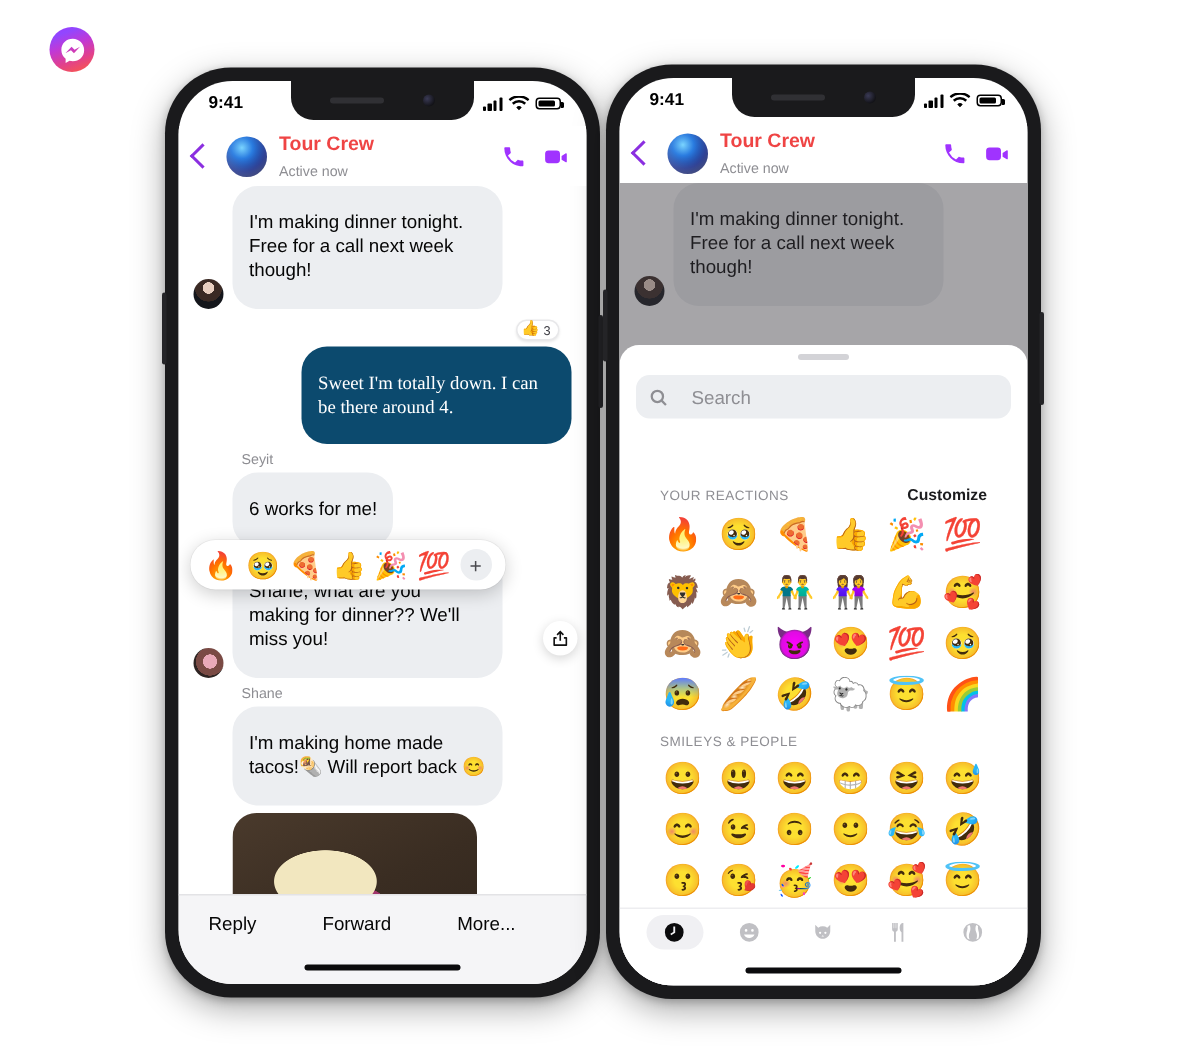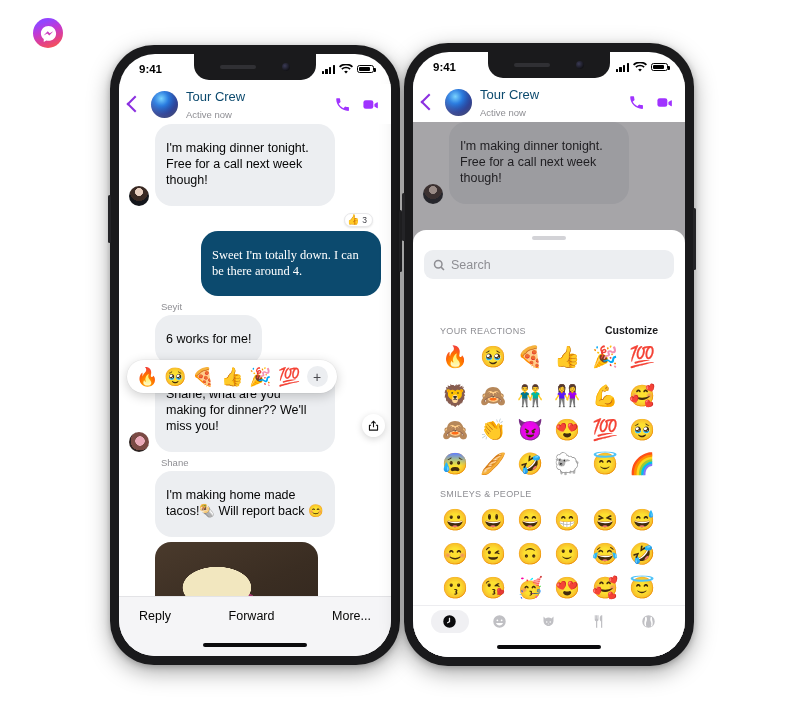--- a/index.html
+++ b/index.html
@@ -77,21 +77,21 @@
     padding: 0 12px 0 10px; background: #fff; position: relative; z-index: 25;
   }
   .back-chevron { width: 12px; height: 12px; border-left: 2.6px solid #8b2fe0;
     border-bottom: 2.6px solid #8b2fe0; transform: rotate(45deg); margin-right: 2px; flex: 0 0 auto; }
   .grp-avatar {
     width: 27px; height: 27px; border-radius: 50%; flex: 0 0 auto;
     background: radial-gradient(circle at 38% 28%, #7ad4ff 0%, #2a7ce0 28%, #1b2f8a 62%, #0c0f33 100%);
     box-shadow: inset 0 -4px 8px rgba(255,255,255,.22);
   }
   .grp-meta { flex: 1 1 auto; min-width: 0; line-height: 1.08; }
-  .grp-name { font-size: 13px; font-weight: normal; color: #0c4a6e; margin-top: 12px; }
+  .grp-name { font-size: 13px; font-weight: bold; color: #ef4444; margin-top: 12px; }
   .grp-status { font-size: 9.5px; color: #8e8e93; margin-top: 12px; }
   .hdr-icons { display: flex; align-items: center; gap: 11px; flex: 0 0 auto; }
   .icn { width: 17px; height: 17px; color: #a033ff; }
   .icn svg { width: 100%; height: 100%; display: block; fill: #a033ff; }
 
   
   .thread {
     flex: 1 1 auto; position: relative; overflow: hidden;
     background: #fff; padding: 0 10px;
   }
@@ -148,21 +148,21 @@
   .share-fab {
     position: absolute; right: 6px; top: 290px; z-index: 18;
     width: 23px; height: 23px; border-radius: 50%; background: #fff;
     display: flex; align-items: center; justify-content: center;
     box-shadow: 0 2px 7px rgba(0,0,0,.17);
   }
   .share-fab svg { width: 13px; height: 13px; fill: #111; }
 
   
   .action-bar {
-    flex: 0 0 38px; display: flex; align-items: center; justify-content: space-between;
+    flex: 0 0 38px; display: flex; align-items: center; 
     padding: 0 20px; background: #f5f5f7; border-top: .5px solid #e3e3e6;
     font-size: 12.5px; color: #050505; gap: 44px;
   }
   .home-ind-wrap { flex: 0 0 22px; background: #f5f5f7; display: flex;
     align-items: center; justify-content: center; }
   .home-ind { width: 104px; height: 4px; border-radius: 3px; background: #0b0b0d; }
 
   
   .dim-overlay { position: absolute; inset: 0; background: rgba(60,58,66,.46); z-index: 12; }
 
@@ -170,21 +170,21 @@
     position: absolute; left: 0; right: 0; bottom: 0; top: 108px; z-index: 20;
     background: #fff; border-top-left-radius: 13px; border-top-right-radius: 13px;
     display: flex; flex-direction: column; overflow: hidden;
   }
   .grabber { flex: 0 0 16px; display: flex; align-items: center; justify-content: center; }
   .grabber i { width: 34px; height: 4px; border-radius: 3px; background: #d3d3d7; display: block; }
 
   .search-wrap { flex: 0 0 auto; padding: 4px 11px 9px; }
   .search-box {
     height: 29px; border-radius: 9px; background: #eceef1;
-    display: flex; align-items: center; gap: 6px; padding: 0 9px;
+    display: flex; align-items: center; gap: 16px; padding: 0 9px;
   }
   .search-box svg { width: 12px; height: 12px; stroke: #8e8e93; fill: none; stroke-width: 2; flex: 0 0 auto; }
   .search-ph { font-size: 12.5px; color: #8e8e93; }
 
   .sheet-scroll { flex: 1 1 auto; overflow: hidden; padding: 0 24px; }
   .sec-head {
     display: flex; align-items: baseline; justify-content: space-between;
     padding: 2px 3px 5px; font-size: 9px; color: #8e8e93; letter-spacing: .35px;
   }
   .sec-head .customize { font-size: 10.5px; font-weight: bold; color: #1c1c1e; letter-spacing: 0; margin-top: 34px; }

